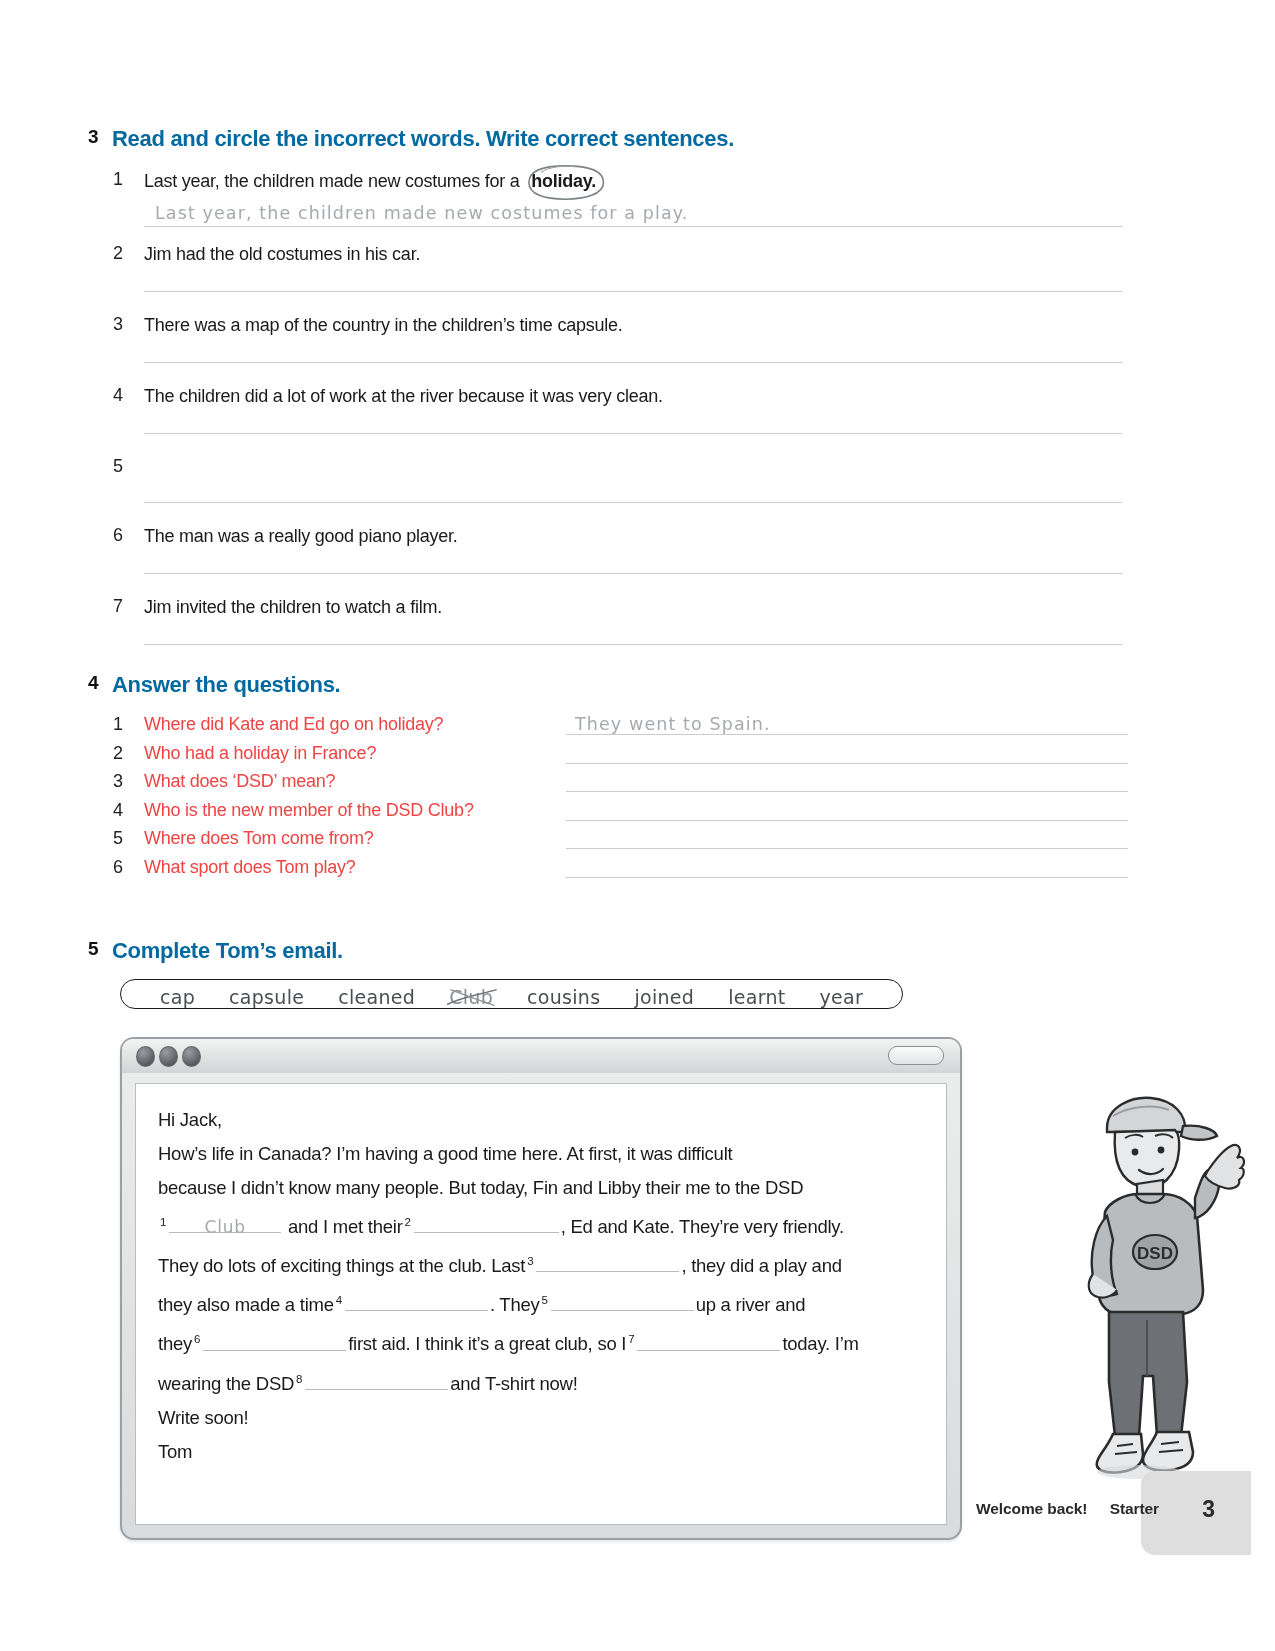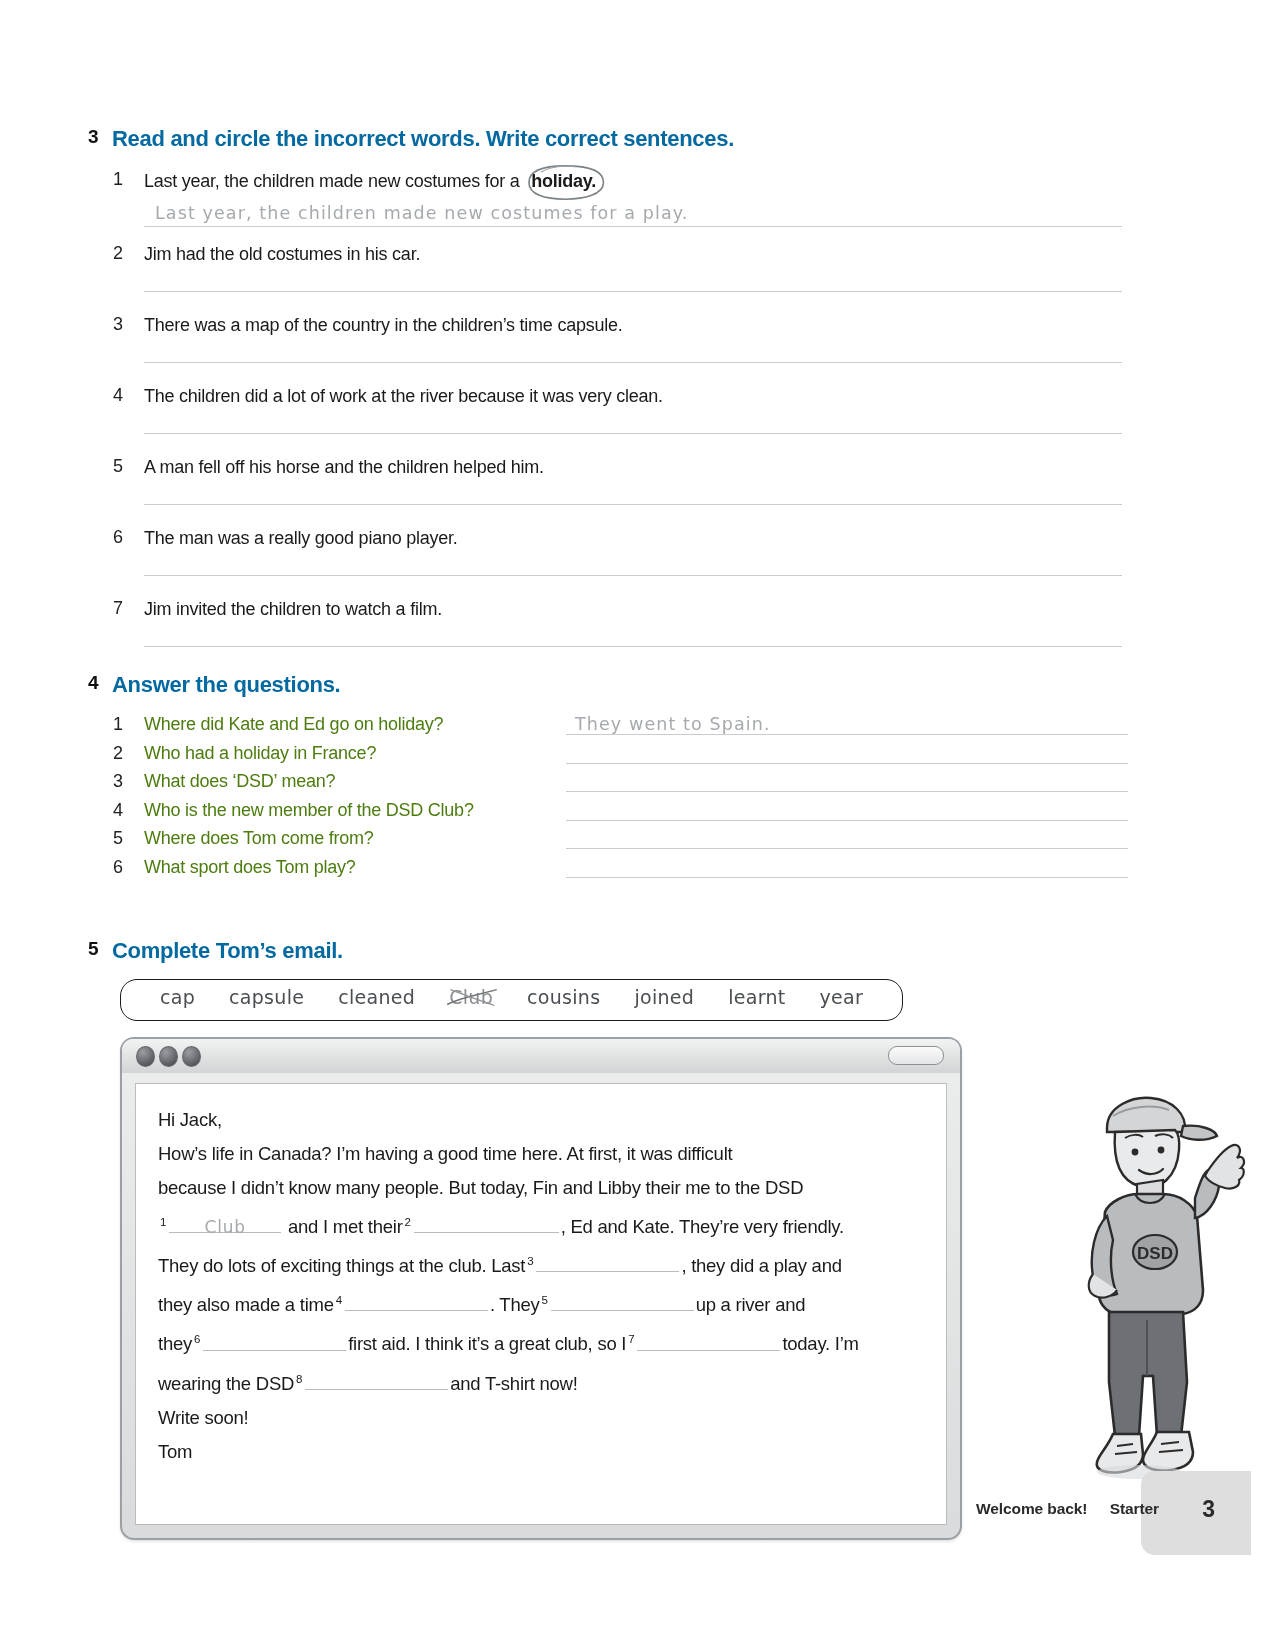--- a/index.html
+++ b/index.html
@@ -51,31 +51,31 @@
     text-align:right;
   }
   .hand-line{
     border-bottom:1.3px solid #c9cdd1;
     padding-left:11px;padding-bottom:3px;
   }
 
   
   .q4-row{display:flex;align-items:flex-start;margin-bottom:7.5px;}
   .q4-num{width:31px;flex:none;font-size:18px;color:#222;letter-spacing:-0.2px;}
-  .q4-text{font-size:18px;color:#4d7c0f;letter-spacing:-0.25px;width:420px;flex:none;}
+  .q4-text{font-size:18px;color:#ef4444;letter-spacing:-0.25px;width:420px;flex:none;}
   .q4-line{
     flex:1;border-bottom:1.3px solid #c9cdd1;height:21px;
     margin-left:2px;padding-left:9px;box-sizing:border-box;
   }
 
   
   .wordbank{
     border:1.6px solid #1a1a1a;border-radius:17px;
     display:inline-flex;align-items:center;
-    padding:6px 22px 12px 22px;
+    padding:6px 22px 0 22px;
     background:#fff;
   }
   .wb-word{
     font-family:"DejaVu Sans", sans-serif;
     font-size:19px;color:#4a4e52;letter-spacing:0.3px;
     margin:0 17px;position:relative;display:inline-block;
   }
   .wb-word.used{color:#8b8f93;}
   .wb-word.used svg{position:absolute;left:-4px;top:-2px;width:calc(100% + 10px);height:calc(100% + 6px);overflow:visible;}
 
@@ -201,21 +201,20 @@
         <div class="q-row">
           <div class="q-num">4</div>
           <div class="q-text">The children did a lot of work at the river because it was very clean.</div>
         </div>
         <div style="margin-top:25px;margin-left:31px;width:978px;" class="ruleline"></div>
       </div>
 
       <div style="margin-top:22px;">
         <div class="q-row">
           <div class="q-num">5</div>
-          <div class="q-text">A man fell off his horse and the children helped him.</div>
         </div>
         <div style="margin-top:25px;margin-left:31px;width:978px;" class="ruleline"></div>
       </div>
 
       <div style="margin-top:22px;">
         <div class="q-row">
           <div class="q-num">6</div>
           <div class="q-text">The man was a really good piano player.</div>
         </div>
         <div style="margin-top:25px;margin-left:31px;width:978px;" class="ruleline"></div>

